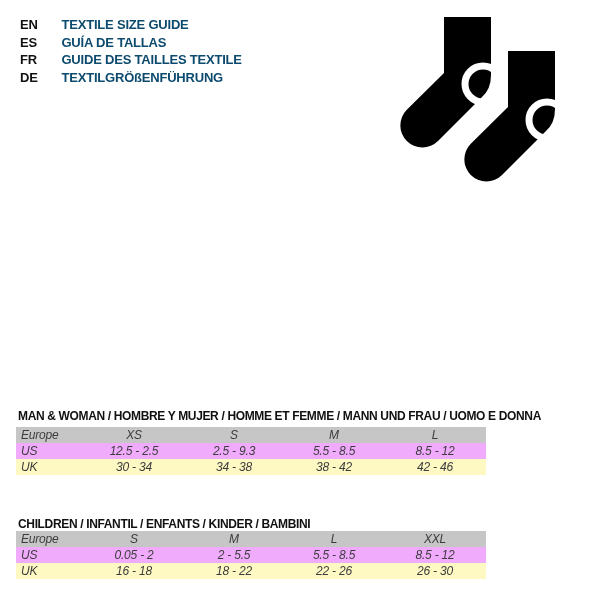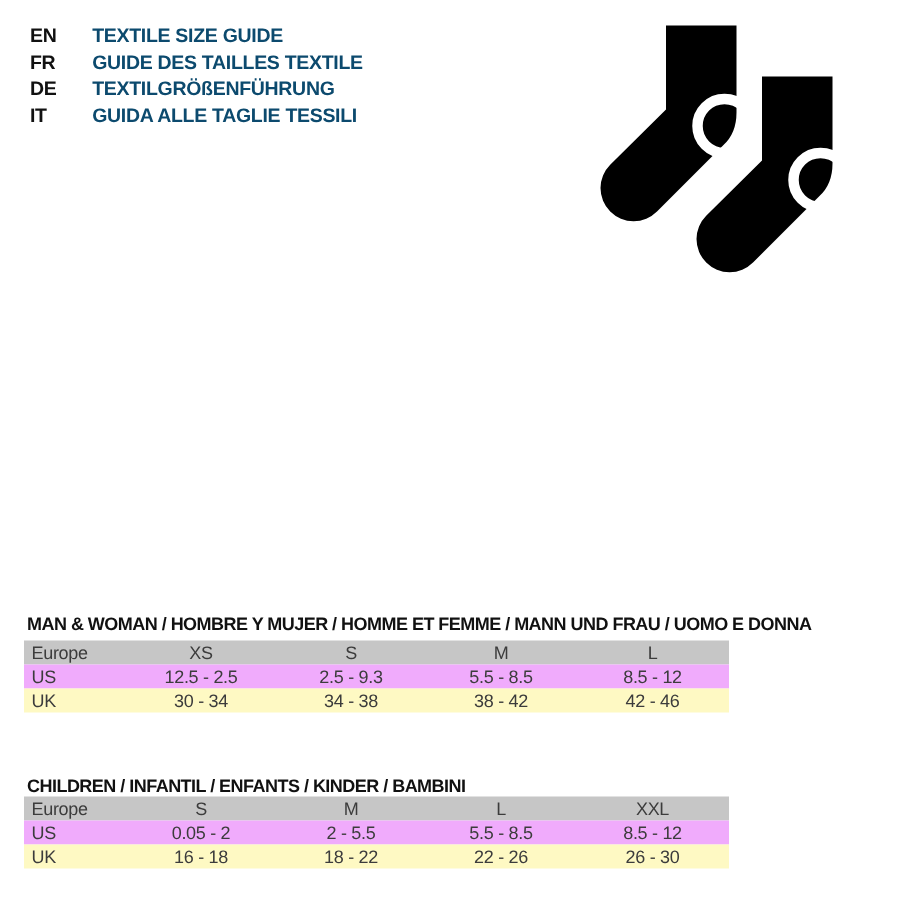--- a/index.html
+++ b/index.html
@@ -43,50 +43,50 @@
   table.size-table {
     position:absolute; left:16px; width:470px;
     border-collapse:collapse; table-layout:fixed;
   }
   table.size-table.adult { top:427px; }
   table.size-table.children { top:531px; }
 
   .size-table th, .size-table td {
     height:16px; padding:0; font-size:12px; font-weight:400;
     letter-spacing:-0.2px; color:#3c3c3c; text-align:center;
-    vertical-align:middle; white-space:nowrap;
+    vertical-align:middle; white-space:nowrap;font-style:italic;
   }
   .size-table th:first-child, .size-table td:first-child {
     text-align:left; padding-left:5px;
   }
   .size-table tr.hdr th { background:#c6c6c6; }
   .size-table tr.row-us { background:#f0abfc; }
   .size-table tr.row-uk { background:#fef9c3; }
 </style>
 </head>
 <body>
 
 <div class="canvas">
 
   <div class="lang-block">
     <div class="lang-row">
       <span class="lang-code">EN</span>
       <span class="lang-label">TEXTILE SIZE GUIDE</span>
     </div>
     <div class="lang-row">
+      <span class="lang-code">ES</span>
+      <span class="lang-label">GUÍA DE TALLAS</span>
+    </div>
+    <div class="lang-row">
       <span class="lang-code">FR</span>
       <span class="lang-label">GUIDE DES TAILLES TEXTILE</span>
     </div>
     <div class="lang-row">
       <span class="lang-code">DE</span>
       <span class="lang-label">TEXTILGRÖßENFÜHRUNG</span>
-    </div>
-    <div class="lang-row">
-      <span class="lang-code">IT</span>
-      <span class="lang-label">GUIDA ALLE TAGLIE TESSILI</span>
     </div>
   </div>
 
 
   <svg class="socks-svg" viewBox="400 0 170 190" xmlns="http://www.w3.org/2000/svg" aria-hidden="true">
     <g transform="translate(444,17)">
       <path d="M0 0 H47 V58 Q47 72 38 80 L-6 124 A22 22 0 0 1 -37.2 92.8 L0 56 Z" fill="#000"></path>
       <circle cx="39" cy="67" r="18" fill="none" stroke="#fff" stroke-width="7"></circle>
     </g>
     <g transform="translate(508,51)">

